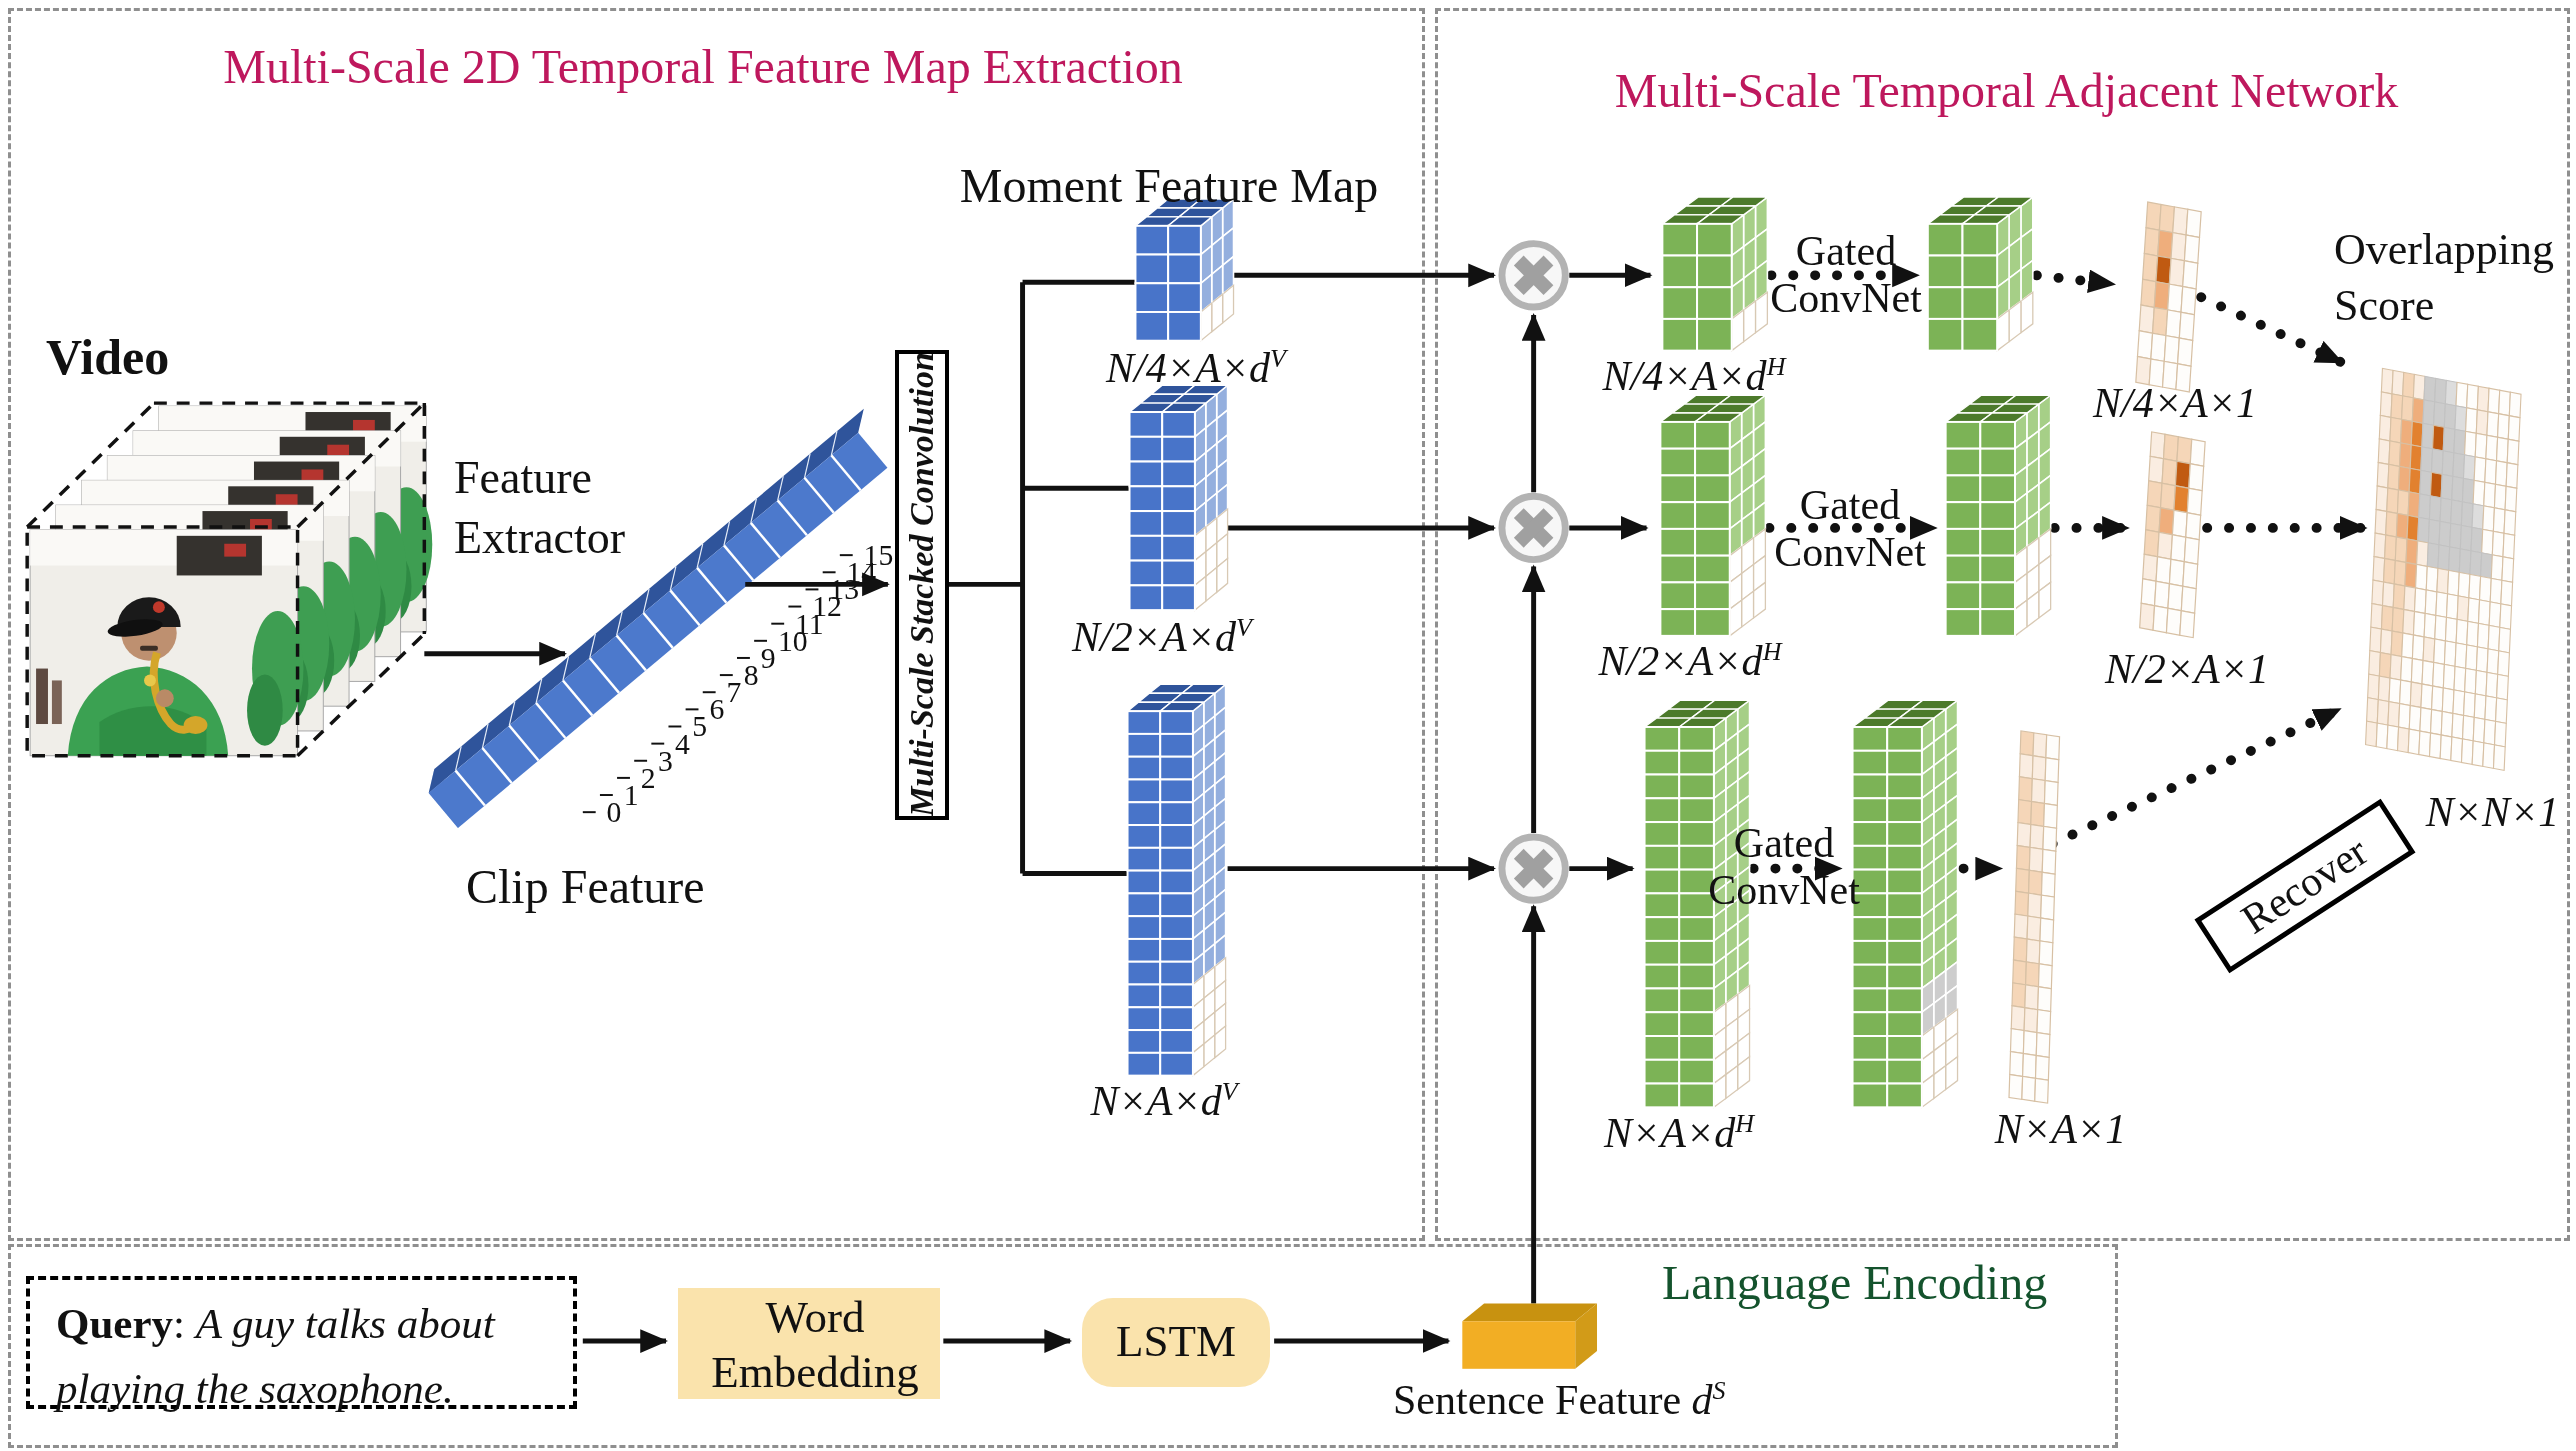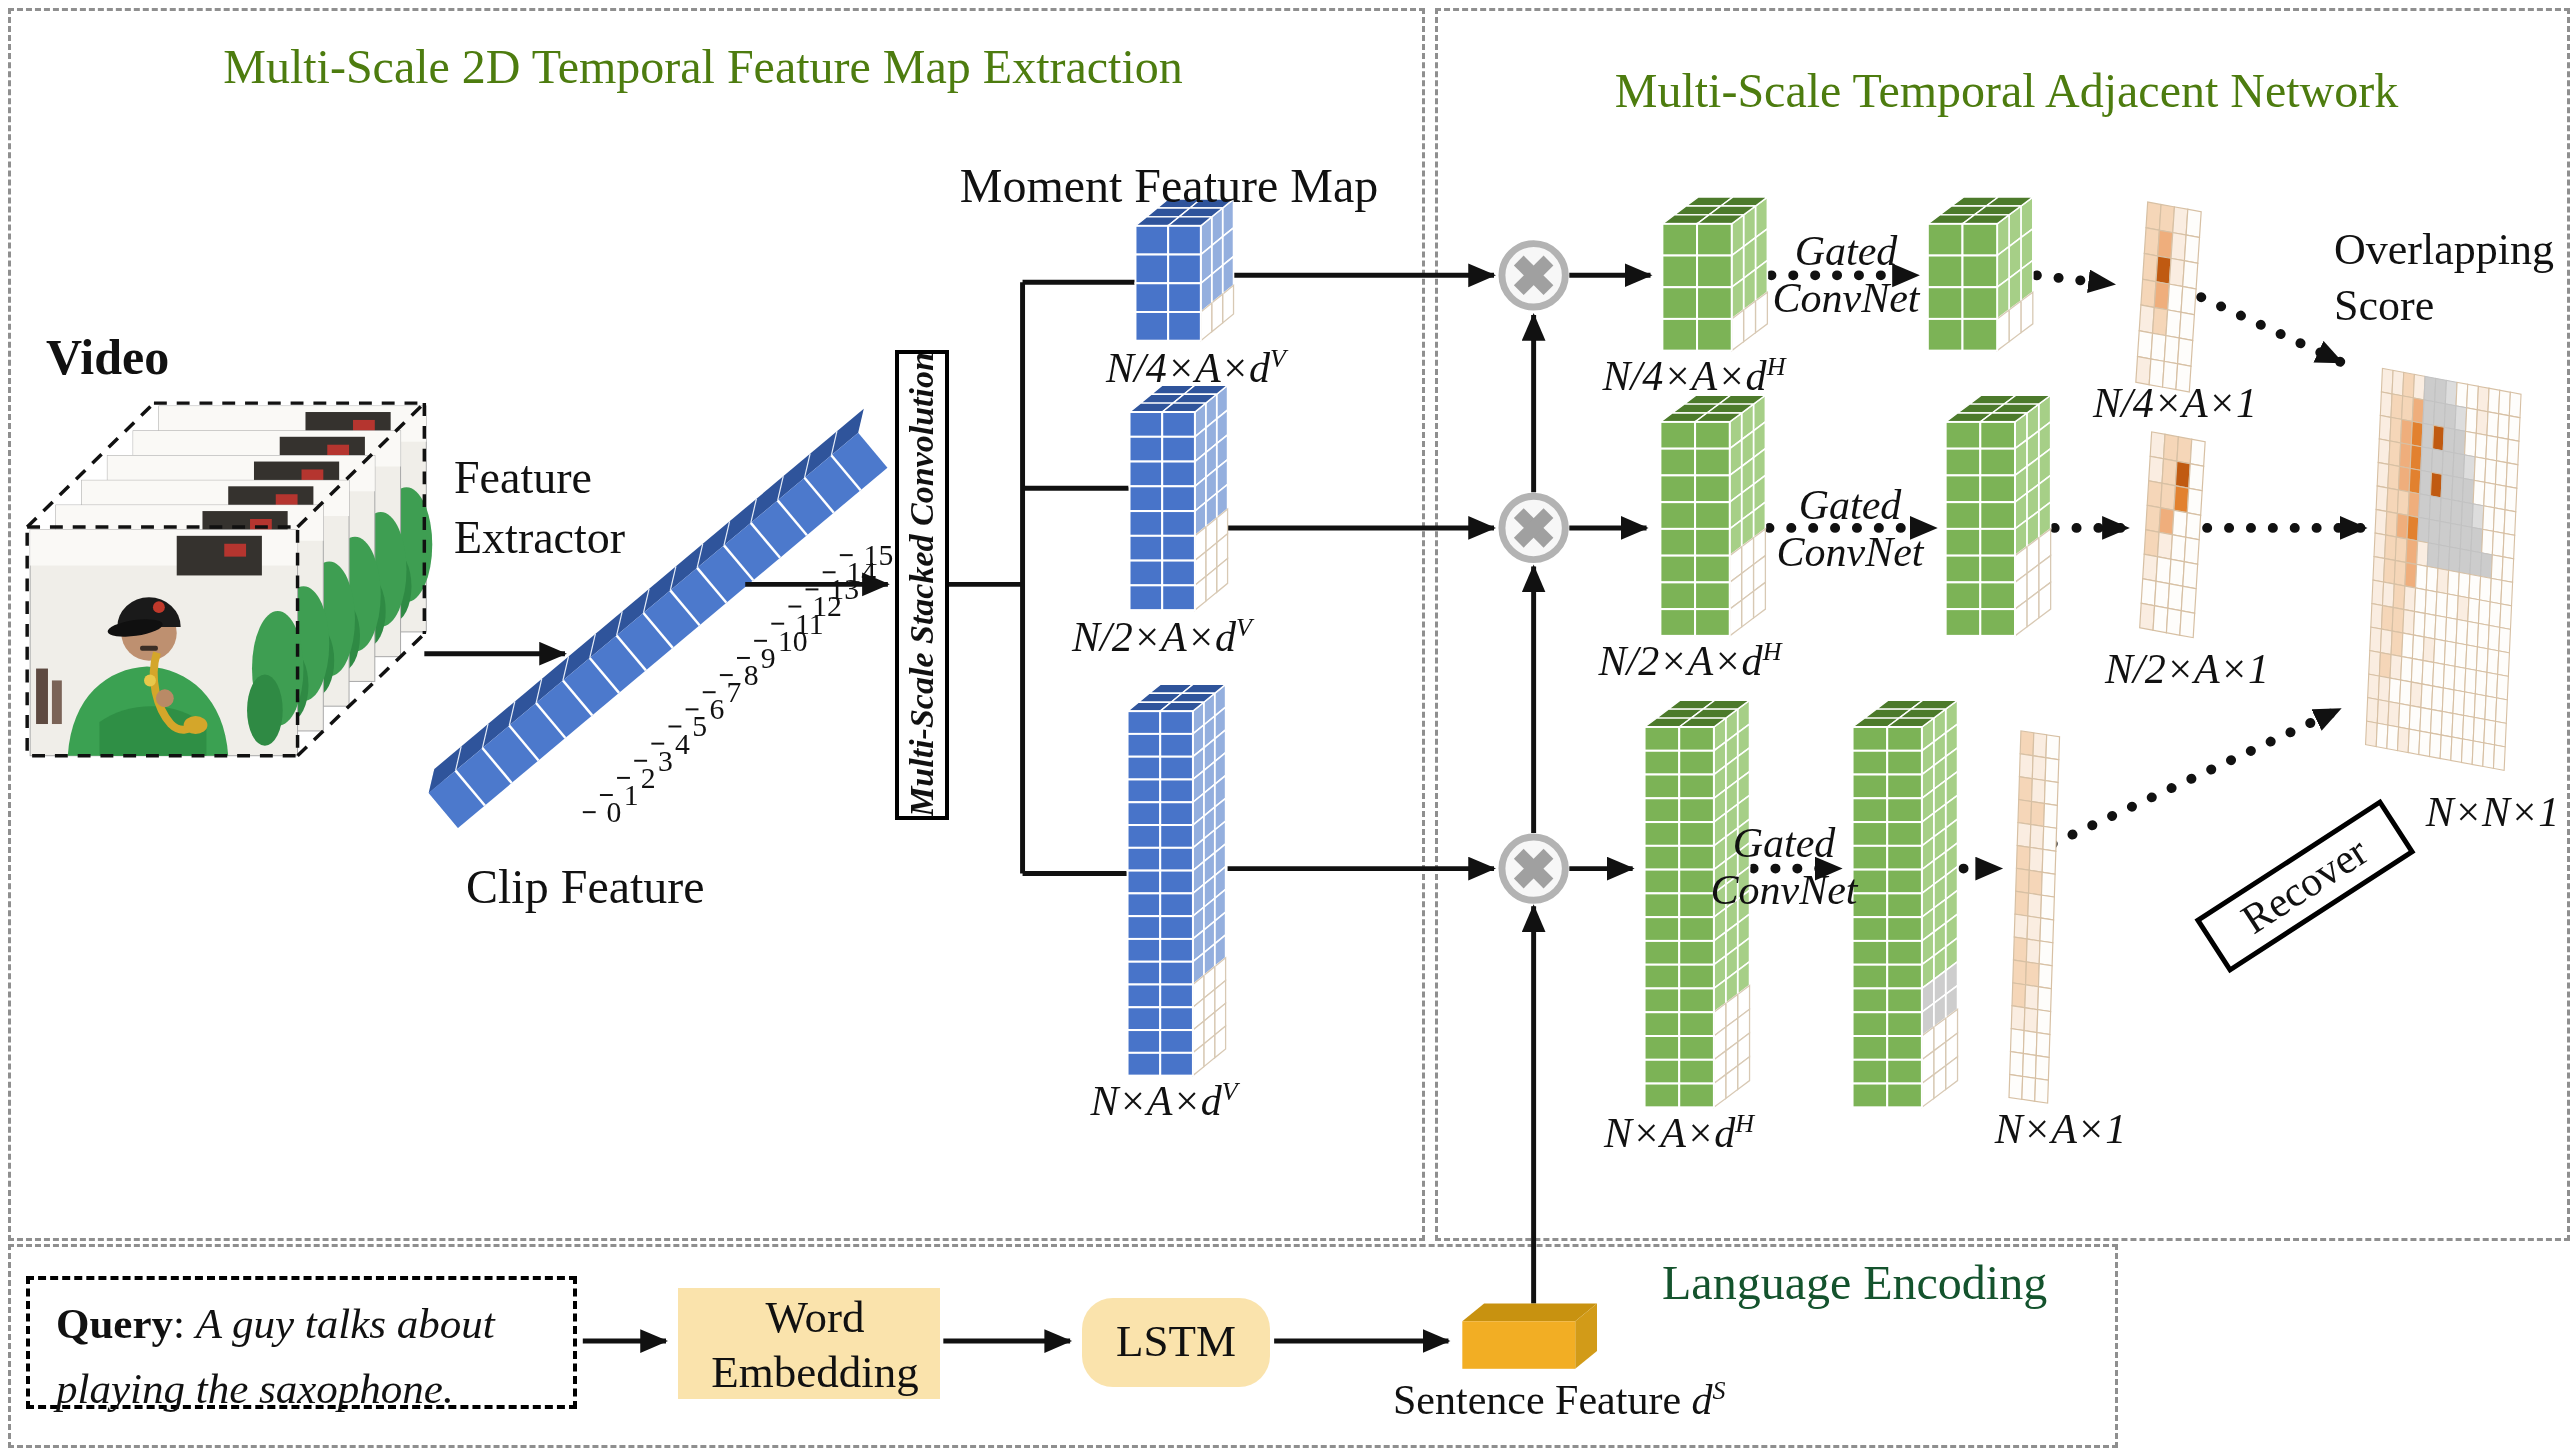--- a/index.html
+++ b/index.html
@@ -4,33 +4,33 @@
 <style>
   html,body{margin:0;padding:0;background:#fff;}
   .stage{position:relative;width:2576px;height:1451px;background:#fff;overflow:hidden;
          font-family:"Liberation Serif","DejaVu Serif",serif;color:#111;}
   .panel{position:absolute;border:3px dashed #8F8F8F;background:transparent;}
   .panel-left{left:8px;top:8px;width:1411px;height:1227px;}
   .panel-right{left:1435px;top:8px;width:1129px;height:1227px;}
   .panel-bottom{left:8px;top:1244px;width:2104px;height:198px;}
   svg.diagram{position:absolute;left:0;top:0;}
   .lbl{position:absolute;line-height:1.2;}
-  .gray-title{color:#4d7c0f;font-size:48px;text-align:center;white-space:nowrap;}
+  .gray-title{color:#be185d;font-size:48px;text-align:center;white-space:nowrap;}
   .b{font-weight:bold;}
   .i{font-style:italic;}
   .video-label{left:46px;top:327px;font-size:50px;font-weight:bold;}
   .feat-ext{left:454px;top:448px;font-size:46px;line-height:1.3;}
   .clip-feat{left:466px;top:858px;font-size:48px;}
   .moment-title{left:941px;top:157px;width:456px;font-size:48px;text-align:center;}
   .conv-box{position:absolute;left:895px;top:350px;width:54px;height:470px;border:4px solid #000;background:#fff;box-sizing:border-box;}
   .conv-text{left:644px;top:557px;width:555px;height:55px;font-size:34px;font-weight:bold;font-style:italic;
              text-align:center;line-height:55px;transform:rotate(-90deg);white-space:nowrap;}
   .dim{font-size:42px;font-style:italic;text-align:center;white-space:nowrap;}
   .dim sup{font-size:26px;font-style:italic;}
-  .gated{width:228px;font-size:42px;font-style:italic;text-align:center;line-height:1.12;}
+  .gated{width:228px;font-size:42px;text-align:center;line-height:1.12;}
   .ovl{left:2334px;top:222px;font-size:44px;line-height:1.28;}
   .recover{position:absolute;left:2194px;top:854px;width:212px;height:54px;border:5px solid #000;background:#fff;
            transform:rotate(-33deg);font-size:42px;text-align:center;line-height:52px;box-sizing:content-box;}
   .query-box{position:absolute;left:26px;top:1276px;width:551px;height:133px;border:4px dashed #000;
              box-sizing:border-box;padding:12px 0 0 26px;font-size:43px;line-height:1.5;}
   .ybox{position:absolute;background:#FAE3AC;text-align:center;font-size:45px;}
   .we-box{left:678px;top:1288px;width:262px;height:111px;line-height:1.22;padding-top:2px;box-sizing:border-box;padding-left:12px;}
   .lstm-box{left:1082px;top:1298px;width:188px;height:89px;line-height:87px;border-radius:31px;}
   .sent-label{left:1393px;top:1375px;font-size:42px;white-space:nowrap;}
   .sent-label sup{font-size:26px;font-style:italic;}

